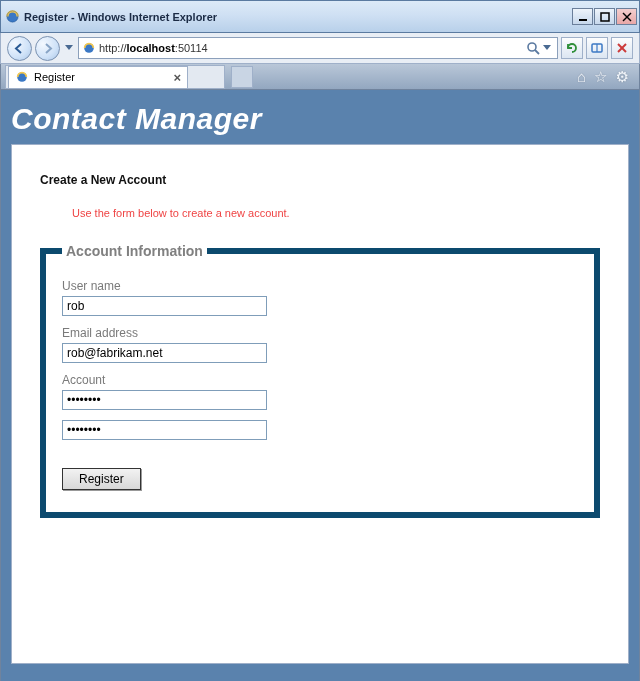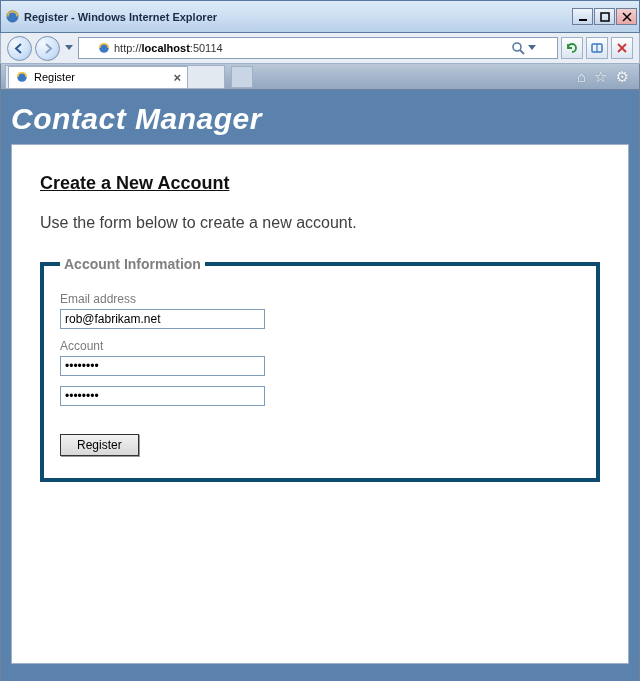--- a/index.html
+++ b/index.html
@@ -27,21 +27,21 @@
             padding: 0 6px; gap: 3px; }
   .circle-btn { width: 25px; height: 25px; border-radius: 50%;
                 border: 1px solid #7a91b0;
                 background: radial-gradient(circle at 30% 30%,#f4f9ff,#cfe2f8 60%,#a9c5e6);
                 display: flex; align-items: center; justify-content: center;
                 cursor: pointer; }
   .arrow-dd { width: 12px; height: 25px; display: flex; align-items: center;
               justify-content: center; cursor: pointer; }
   .addr-wrap { flex: 1; height: 22px; border: 1px solid #8ca0bb;
                background: #fff; display: flex; align-items: center;
-               padding: 0 18px; font-size: 11px; color: #333; }
+               padding: 0 3px; font-size: 11px; color: #333; }
   .addr-wrap .ie-icon { width: 14px; height: 14px; margin-right: 3px; }
   .addr-text { flex: 1; white-space: nowrap; overflow: hidden; }
   .addr-text .hl { font-weight: bold; color: #000; }
   .addr-wrap .search-ico { width: 14px; height: 14px; margin-left: 4px; }
   .tool-btn { width: 22px; height: 22px; border: 1px solid #9fb0c9;
               background: linear-gradient(to bottom,#fcfdfe,#dce6f2);
               display: flex; align-items: center; justify-content: center;
               cursor: pointer; }
   .tab-strip { flex: 1 1 auto; height: 24px; background: #e3e9f1;
                border: 1px solid #9fb0c9; display: flex; align-items: flex-end;
@@ -61,23 +61,23 @@
   
   .client { border: 1px solid #70839d; border-top: none; height: calc(681px - 21px - 31px - 26px);
             overflow: hidden; }
   .page-bg { background: #5a82ad; height: 100%; padding: 8px 10px 14px 10px; }
   .banner { color: #fff; font-family: Verdana, Arial, sans-serif;
             font-size: 30px; font-weight: bold; font-style: italic;
             padding: 4px 0 8px 0; letter-spacing: .5px; }
   .card { background: #fff; border: 1px solid #9fb0c9; min-height: 520px;
           padding: 28px 28px 36px 28px; color: #333; }
   .card h2 { font-family: Verdana, Arial, sans-serif; font-weight: bold;
-             font-size: 18px; color: #111; margin-bottom: 20px; text-decoration: underline; }
-  .helper { color: #404040; font-size: 16px; margin-bottom: 24px; }
-  fieldset { border: 4px solid #0c4a6e; padding: 10px 16px 22px 16px; }
+             font-size: 12px; color: #111; margin-bottom: 20px; }
+  .helper { color: #ef4444; font-size: 11px; margin-bottom: 24px; margin-left: 32px; }
+  fieldset { border: 6px solid #0c4a6e; padding: 10px 16px 22px 16px; }
   legend { color: #808080; font-weight: bold; font-size: 14px;
            padding: 0 4px; font-family: Verdana, Arial, sans-serif; }
   .form-row { margin-top: 10px; }
   .form-row label { display: block; color: #7a7a7a; font-size: 12px;
                     margin-bottom: 3px; }
   .form-row input { width: 205px; height: 20px; border: 1px solid #7f9db9;
                     padding: 1px 4px; font-family: Tahoma, Verdana, sans-serif;
                     font-size: 12px; color: #000; background: #fff; }
   .submit-row { margin-top: 28px; }
   .submit-row input[type=submit] { padding: 3px 16px; border: 1px solid #333;
@@ -201,20 +201,24 @@
 <div class="client">
   <div class="page-bg">
     <div class="banner">Contact Manager</div>
     <div class="card">
       <h2>Create a New Account</h2>
       <p class="helper">Use the form below to create a new account.</p>
 
       <fieldset>
         <legend>Account Information</legend>
 
+        <div class="form-row">
+          <label>User name</label>
+          <input type="text" value="rob" style="">
+        </div>
 
         <div class="form-row">
           <label>Email address</label>
           <input type="text" value="rob@fabrikam.net" style="">
         </div>
 
         <div class="form-row">
           <label>Account</label>
           <input type="text" value="••••••••" style="">
         </div>

